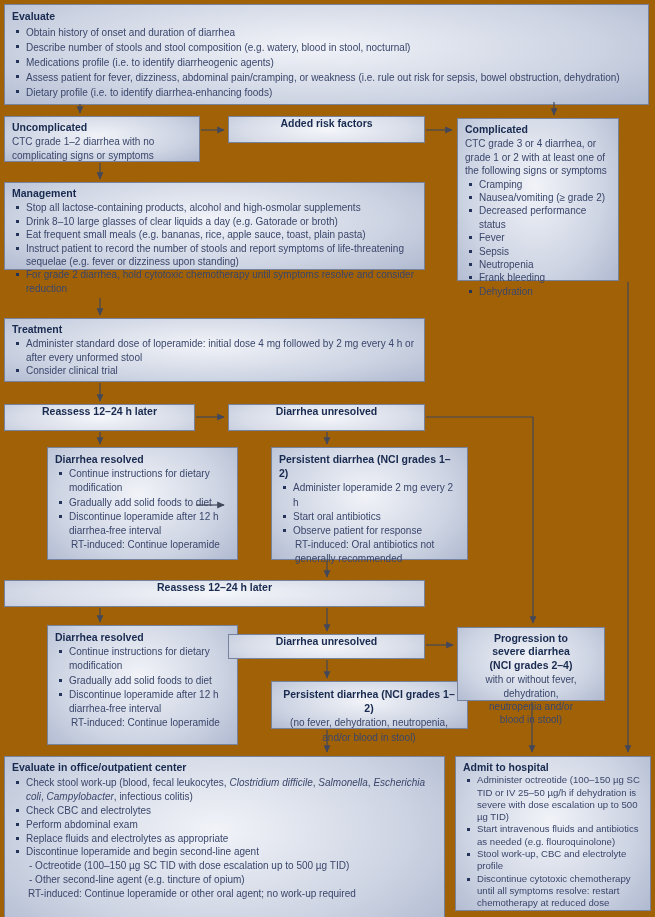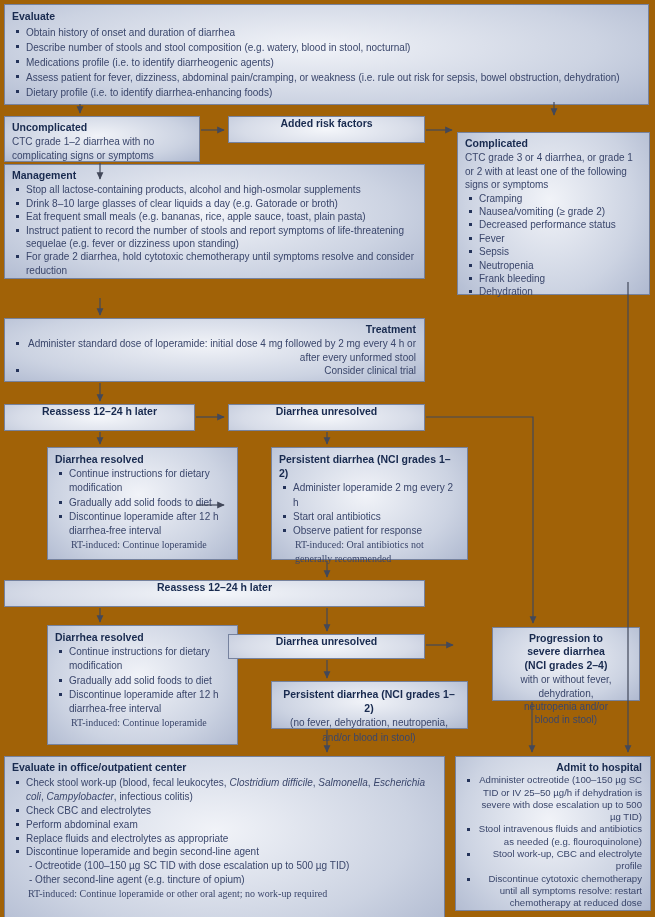--- a/index.html
+++ b/index.html
@@ -18,44 +18,44 @@
     background:radial-gradient(ellipse 95% 170% at 50% 50%, #f4f6fa 0%, #d7dce8 45%, #9da9c4 100%);
     padding:0 4px;text-align:center;
   }
   .title{font-weight:bold;color:#182a4f;font-size:10.5px;margin-bottom:1px;}
   .bar .title{margin:0;}
   .item{position:relative;padding-left:14px;}
   .item.bullet::before{
     content:"";position:absolute;left:4px;top:5px;width:3px;height:3px;background:#24335a;
   }
   .item.dash{padding-left:17px;}
-  .item.plain{padding-left:16px;font-family:Liberation Serif, serif;}
+  .item.plain{padding-left:16px;}
   .center-box{text-align:center;}
   .lh15{line-height:15px;}
   .lh14{line-height:14.2px;margin-left:43px;}
   .small{font-size:9.6px;line-height:12.3px;}
   .arrows{position:absolute;left:0;top:0;pointer-events:none;}
   
   #box-evaluate    {left:4px;  top:4px;  width:645px;height:101px;}
   #box-uncomp      {left:4px;  top:116px;width:196px;height:46px;}
   #box-addedrisk   {left:228px;top:116px;width:197px;height:27px;}
-  #box-complicated {left:457px;top:132px;width:193px;height:163px;}
-  #box-management  {left:4px;  top:164px;width:421px;height:115px;}
-  #box-treatment   {left:4px;  top:318px;width:421px;height:64px;text-align:right;}
+  #box-complicated {left:457px;top:118px;width:162px;height:163px;}
+  #box-management  {left:4px;  top:182px;width:421px;height:88px;}
+  #box-treatment   {left:4px;  top:318px;width:421px;height:64px;}
   #box-reassess1   {left:4px;  top:404px;width:191px;height:27px;}
   #box-unresolved1 {left:228px;top:404px;width:197px;height:27px;}
   #box-resolved1   {left:4px;  top:447px;width:191px;height:113px;}
   #box-persistent1 {left:228px;top:447px;width:197px;height:113px;}
   #box-reassess2   {left:4px;  top:580px;width:421px;height:27px;}
   #box-resolved2   {left:4px;  top:625px;width:191px;height:120px;}
   #box-unresolved2 {left:228px;top:634px;width:197px;height:25px;}
   #box-persistent2 {left:228px;top:681px;width:197px;height:48px;padding-top:5px;}
-  #box-progression {left:457px;top:627px;width:148px;height:74px;padding:4px 22px;margin-left:35px;}
+  #box-progression {left:457px;top:627px;width:148px;height:74px;padding:4px 22px;}
   #box-office      {left:4px;  top:756px;width:441px;height:176px;line-height:13.9px;}
-  #box-admit       {left:455px;top:756px;width:196px;height:155px;text-align:right;}
+  #box-admit       {left:455px;top:756px;width:196px;height:155px;}
 </style>
 </head>
 <body>
 
 <div id="canvas">
 
   <div class="box lh15" id="box-evaluate">
     <div class="title">Evaluate</div>
     <div>
         <div class="item bullet">Obtain history of onset and duration of diarrhea</div>
@@ -176,21 +176,21 @@
         <div class="item dash">- Octreotide (100–150 µg SC TID with dose escalation up to 500 µg TID)</div>
         <div class="item dash">- Other second-line agent (e.g. tincture of opium)</div>
         <div class="item plain">RT-induced: Continue loperamide or other oral agent; no work-up required</div>
       </div>
   </div>
 
   <div class="box small" id="box-admit">
     <div class="title">Admit to hospital</div>
     <div>
         <div class="item bullet">Administer octreotide (100–150 µg SC TID or IV 25–50 µg/h if dehydration is severe with dose escalation up to 500 µg TID)</div>
-        <div class="item bullet">Stool intravenous fluids and antibiotics as needed (e.g. flouroquinolone)</div>
+        <div class="item bullet">Start intravenous fluids and antibiotics as needed (e.g. flouroquinolone)</div>
         <div class="item bullet">Stool work-up, CBC and electrolyte profile</div>
         <div class="item bullet">Discontinue cytotoxic chemotherapy until all symptoms resolve: restart chemotherapy at reduced dose</div>
       </div>
   </div>
 
   <svg class="arrows" width="655" height="917" viewBox="0 0 655 917">
     <defs>
       <marker id="ah" viewBox="0 0 8 8" refX="6.8" refY="4" markerWidth="8" markerHeight="8" markerUnits="userSpaceOnUse" orient="auto">
         <path d="M0,0.6 L7.6,4 L0,7.4 z" fill="#42485a"></path>
       </marker>

